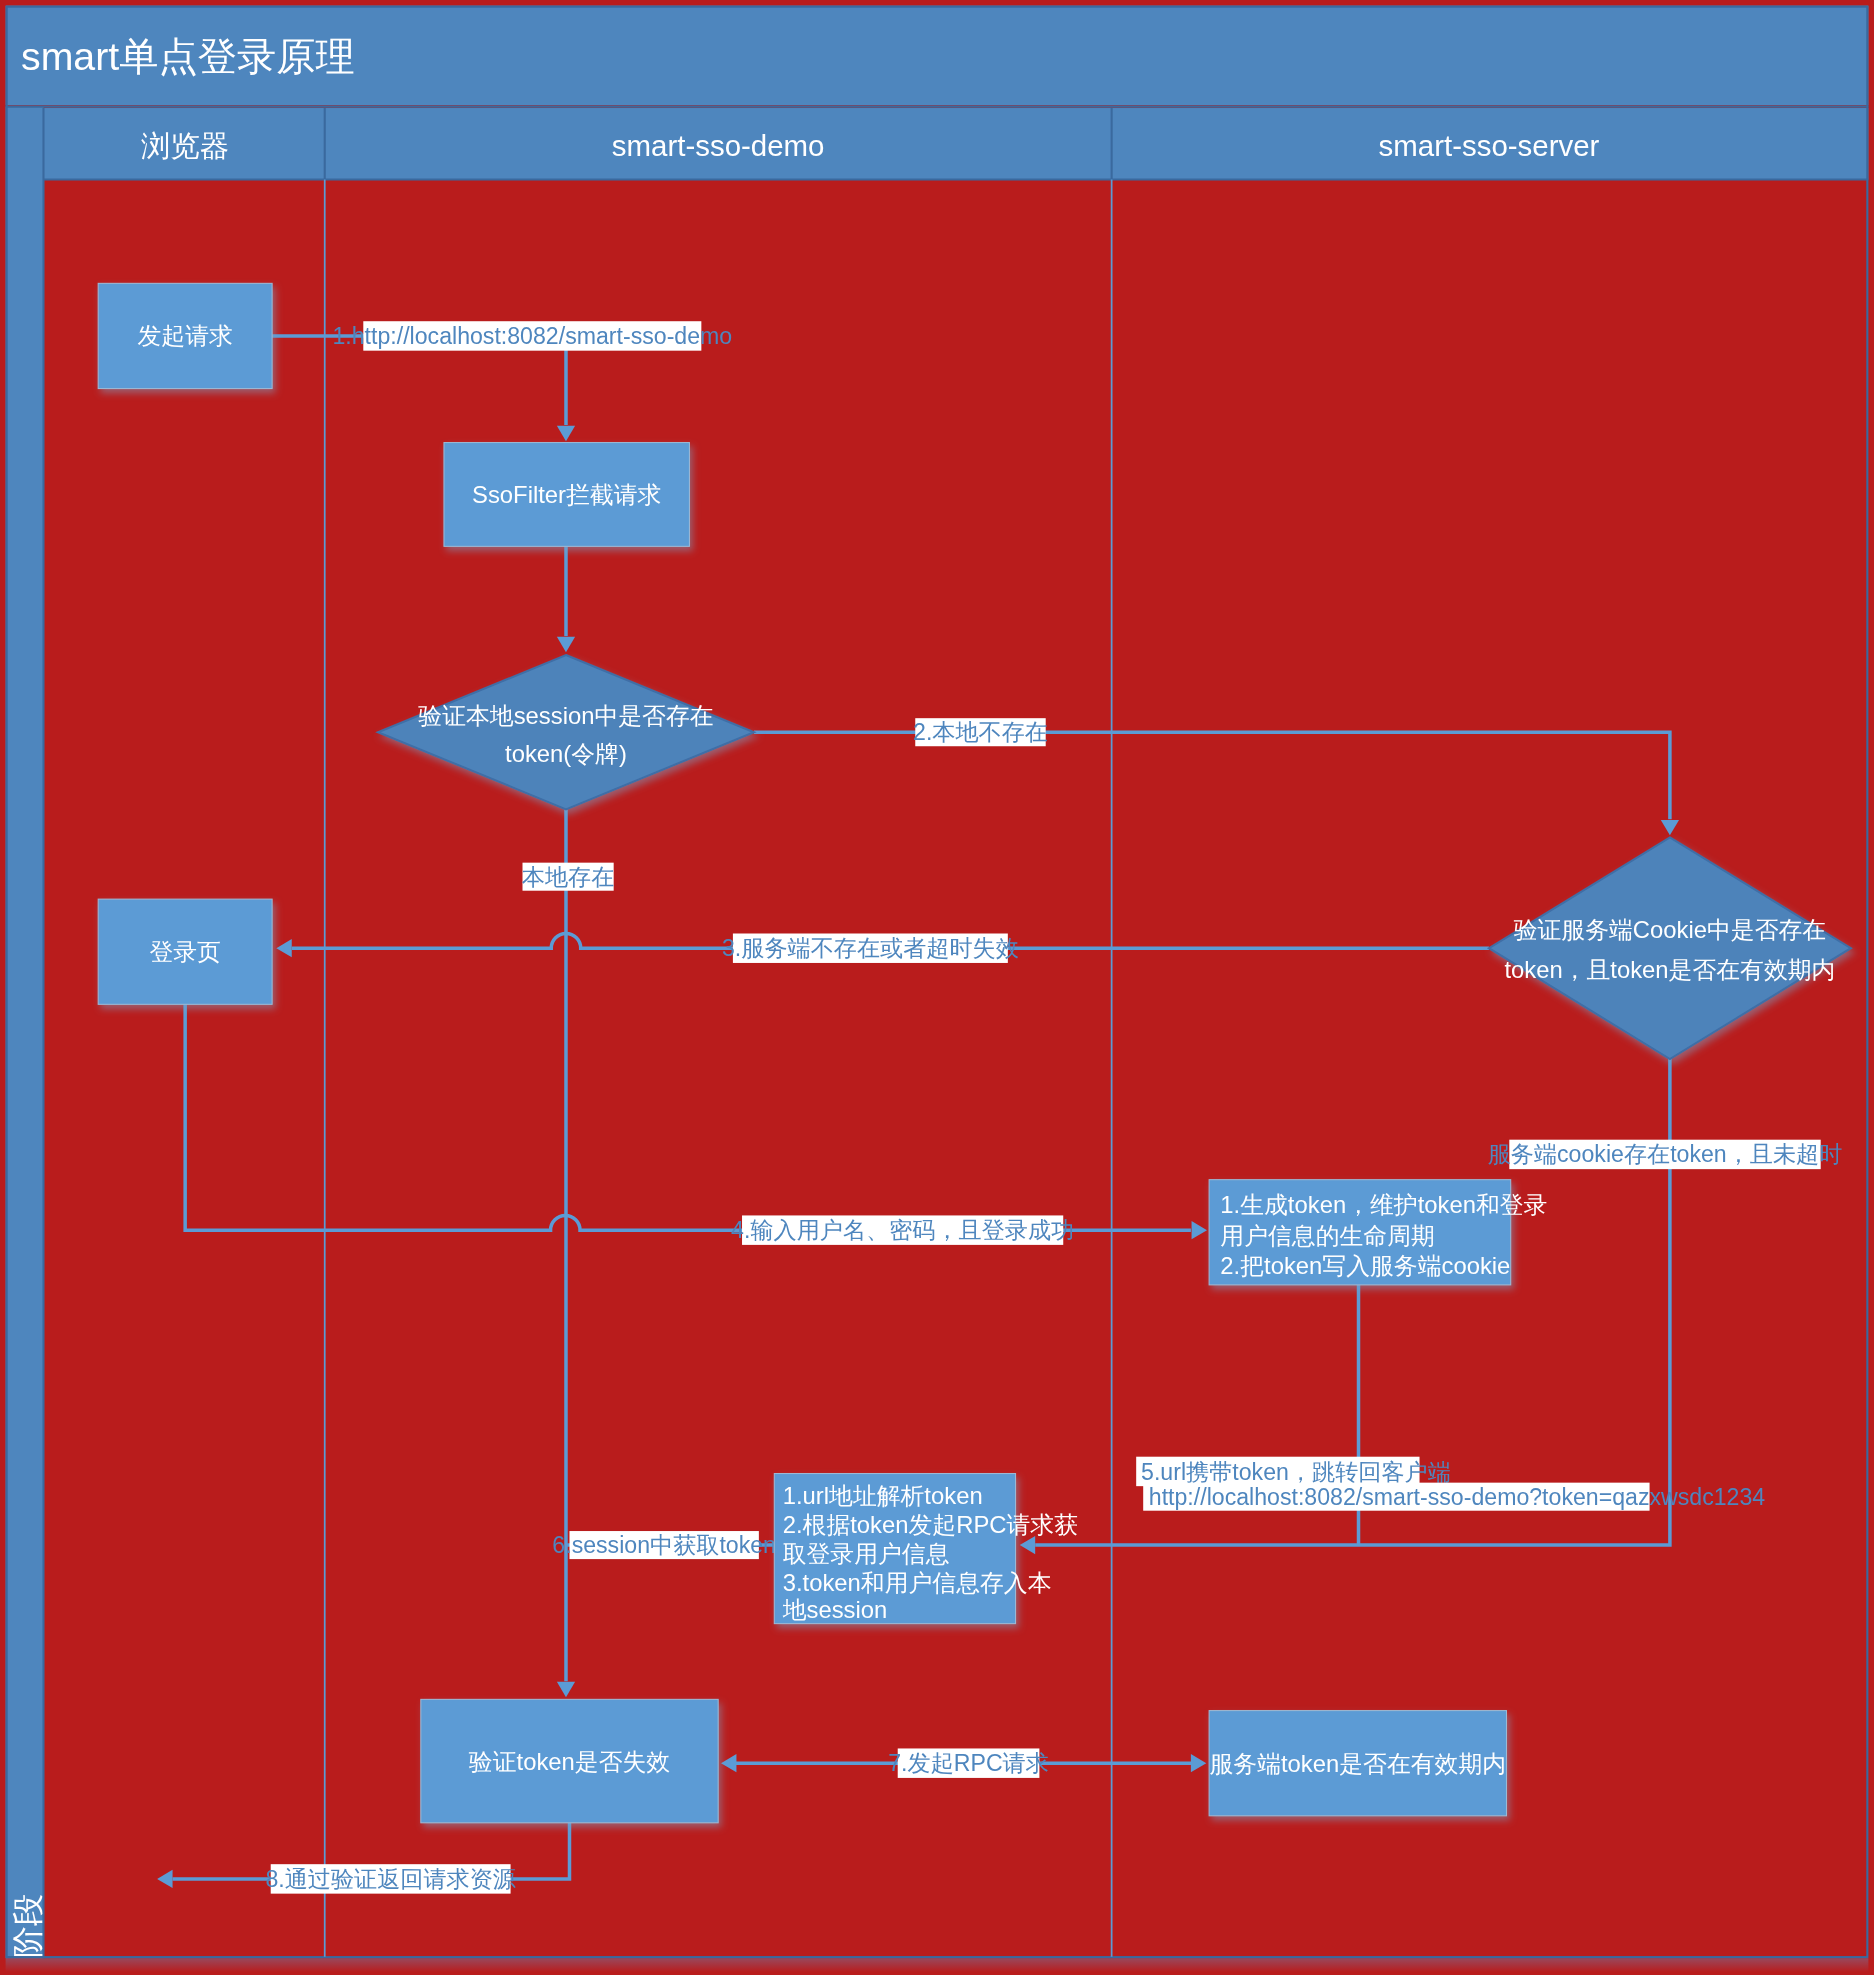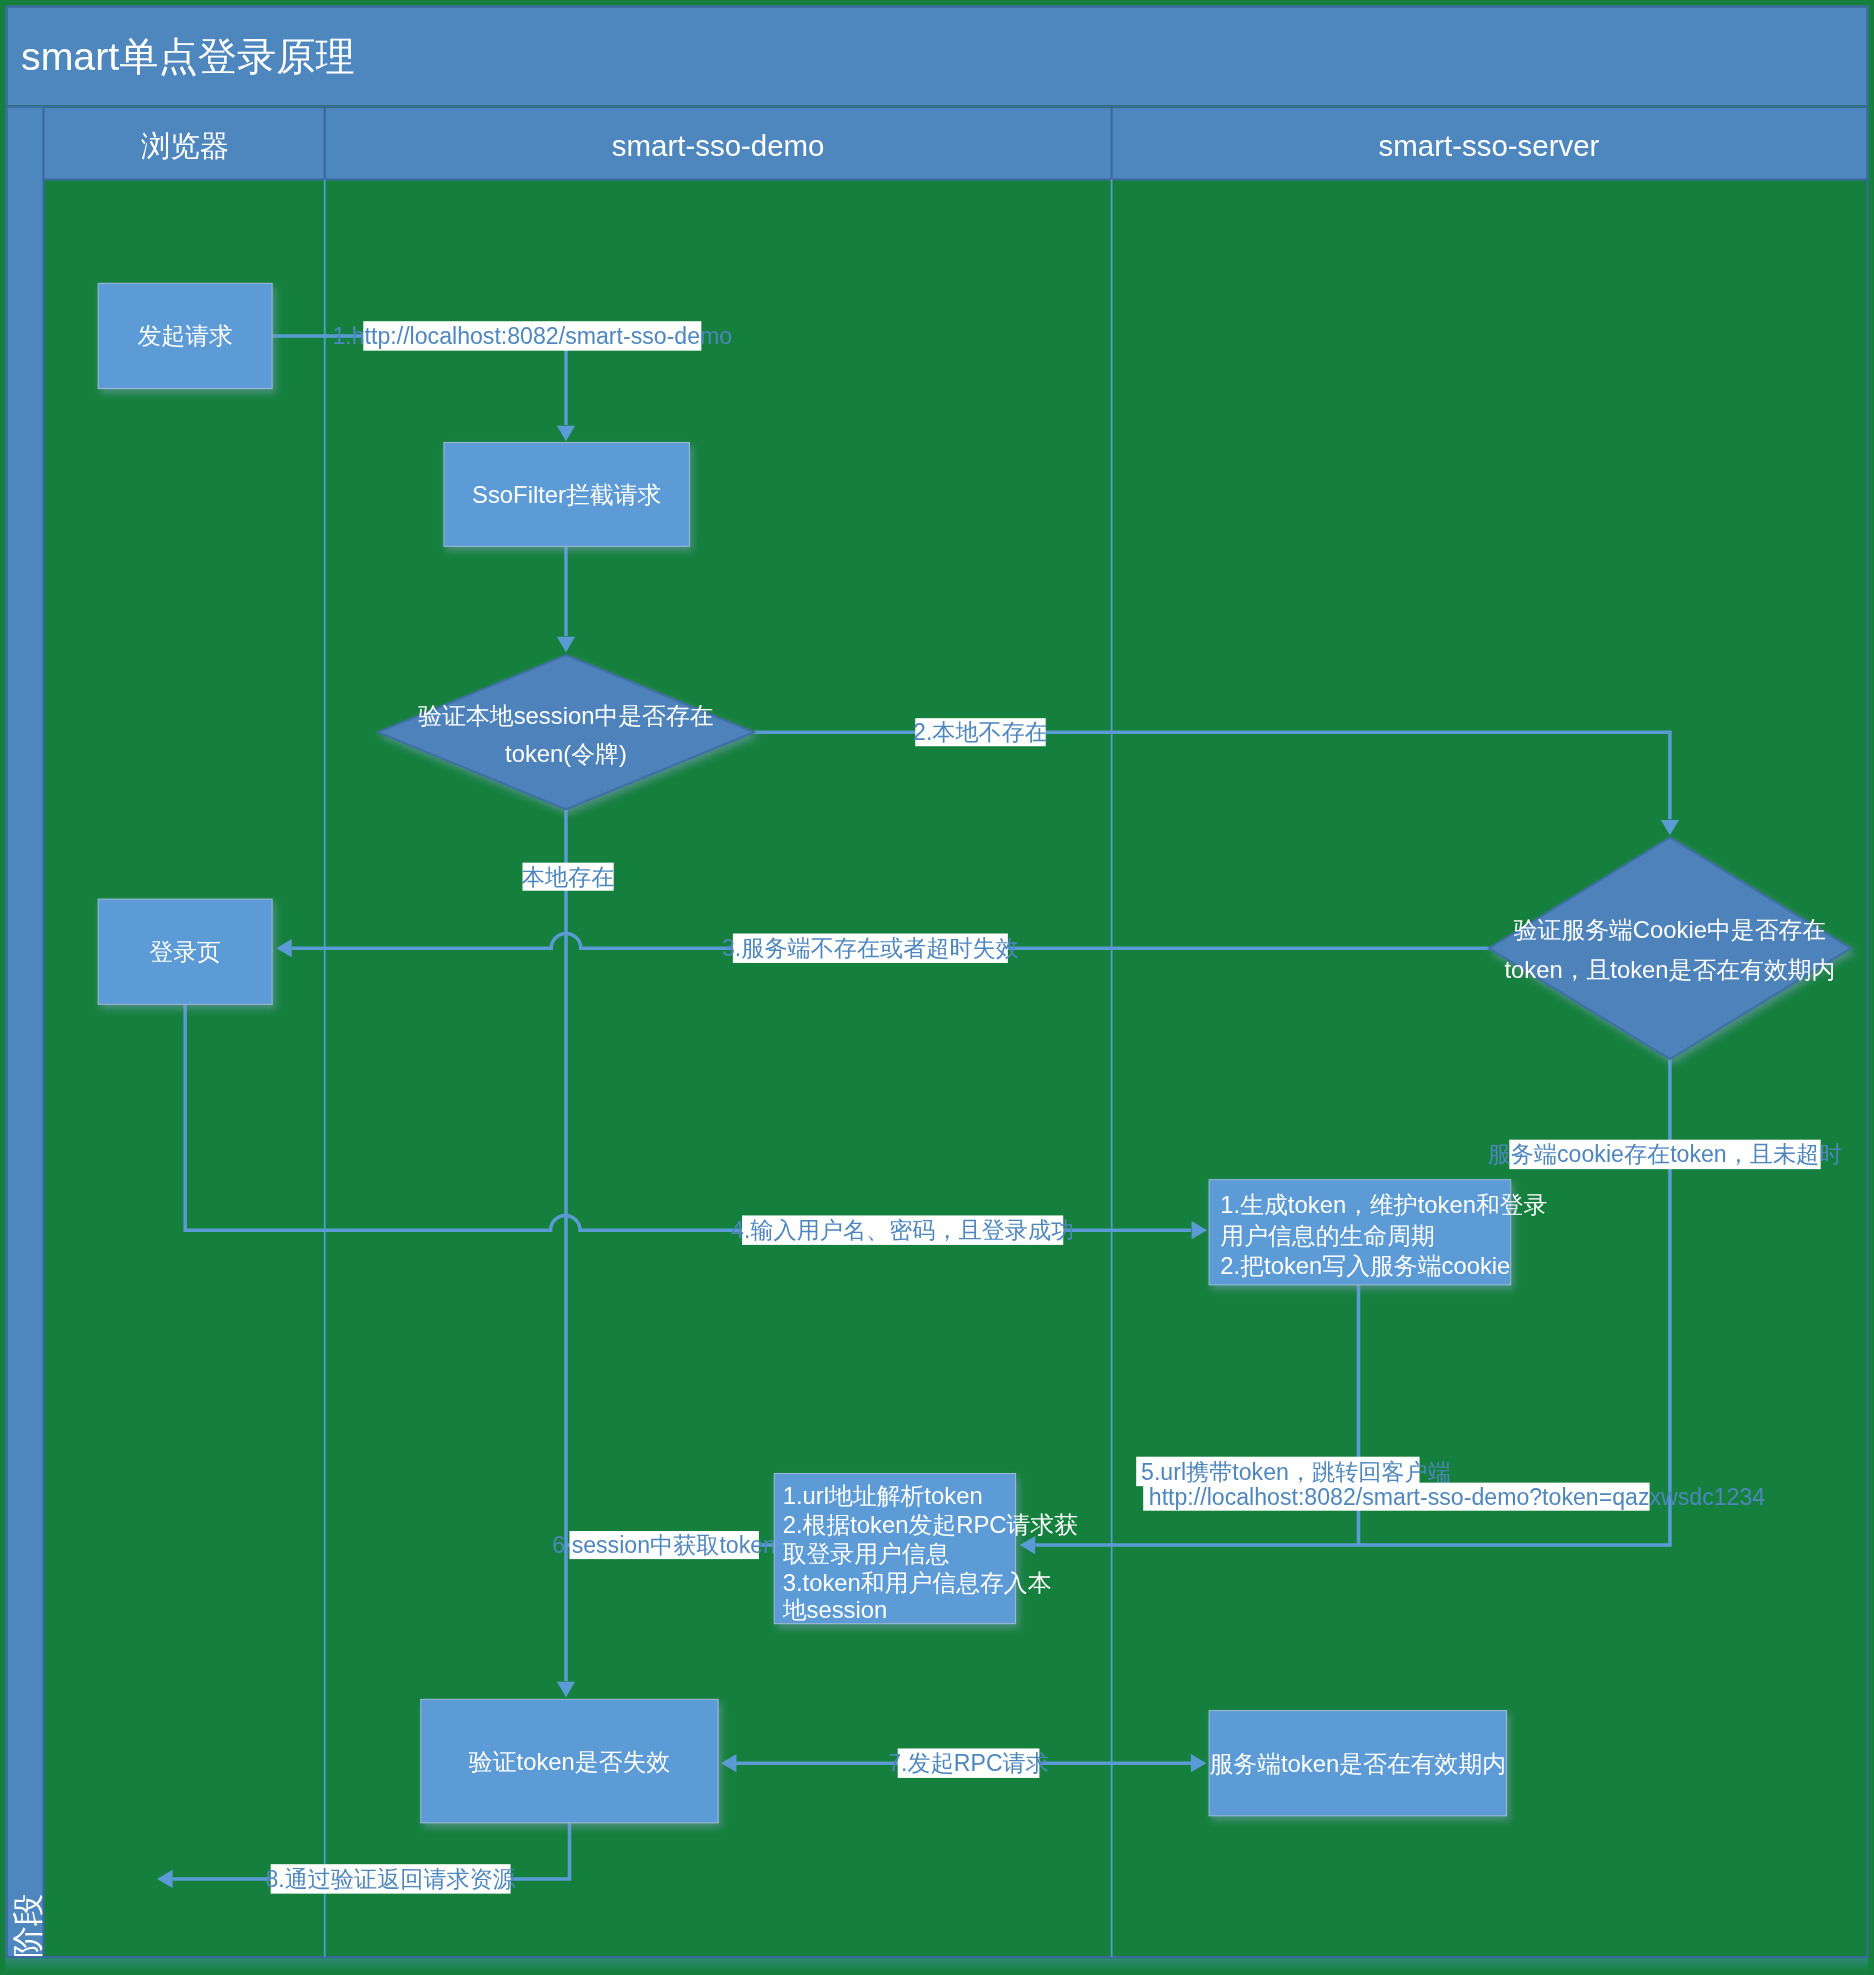--- a/index.html
+++ b/index.html
@@ -7,21 +7,21 @@
     --band-dark:#3a699e;
     --node-fill:#5b9bd5;
     --node-stroke:#9db9d5;
     --diamond-fill:#4d83ba;
     --diamond-stroke:#3f6ea6;
     --conn:#5b9bd5;
     --label-text:#4e86be;
     --lane-line:#5b9bd5;
   }
   html,body{margin:0;padding:0;background:#ffffff;}
-  #stage{position:relative;width:1874px;height:1975px;background:#15803d;overflow:hidden;}
+  #stage{position:relative;width:1874px;height:1975px;background:#b91c1c;overflow:hidden;}
   svg{position:absolute;left:0;top:0;}
   text{font-family:"Liberation Sans",sans-serif;}
   .title-text{font-size:56px;fill:#ffffff;}
   .lane-text{font-size:42px;fill:#ffffff;}
   .phase-text{font-size:46px;fill:#ffffff;}
   .band{fill:var(--band);}
   .gridline{stroke:var(--band-dark);stroke-width:3;fill:none;}
   .lane-line{stroke:var(--lane-line);stroke-width:2.5;}
   .node{fill:var(--node-fill);stroke:var(--node-stroke);stroke-width:1.5;}
   .diamond{fill:var(--diamond-fill);stroke:var(--diamond-stroke);stroke-width:3;}

